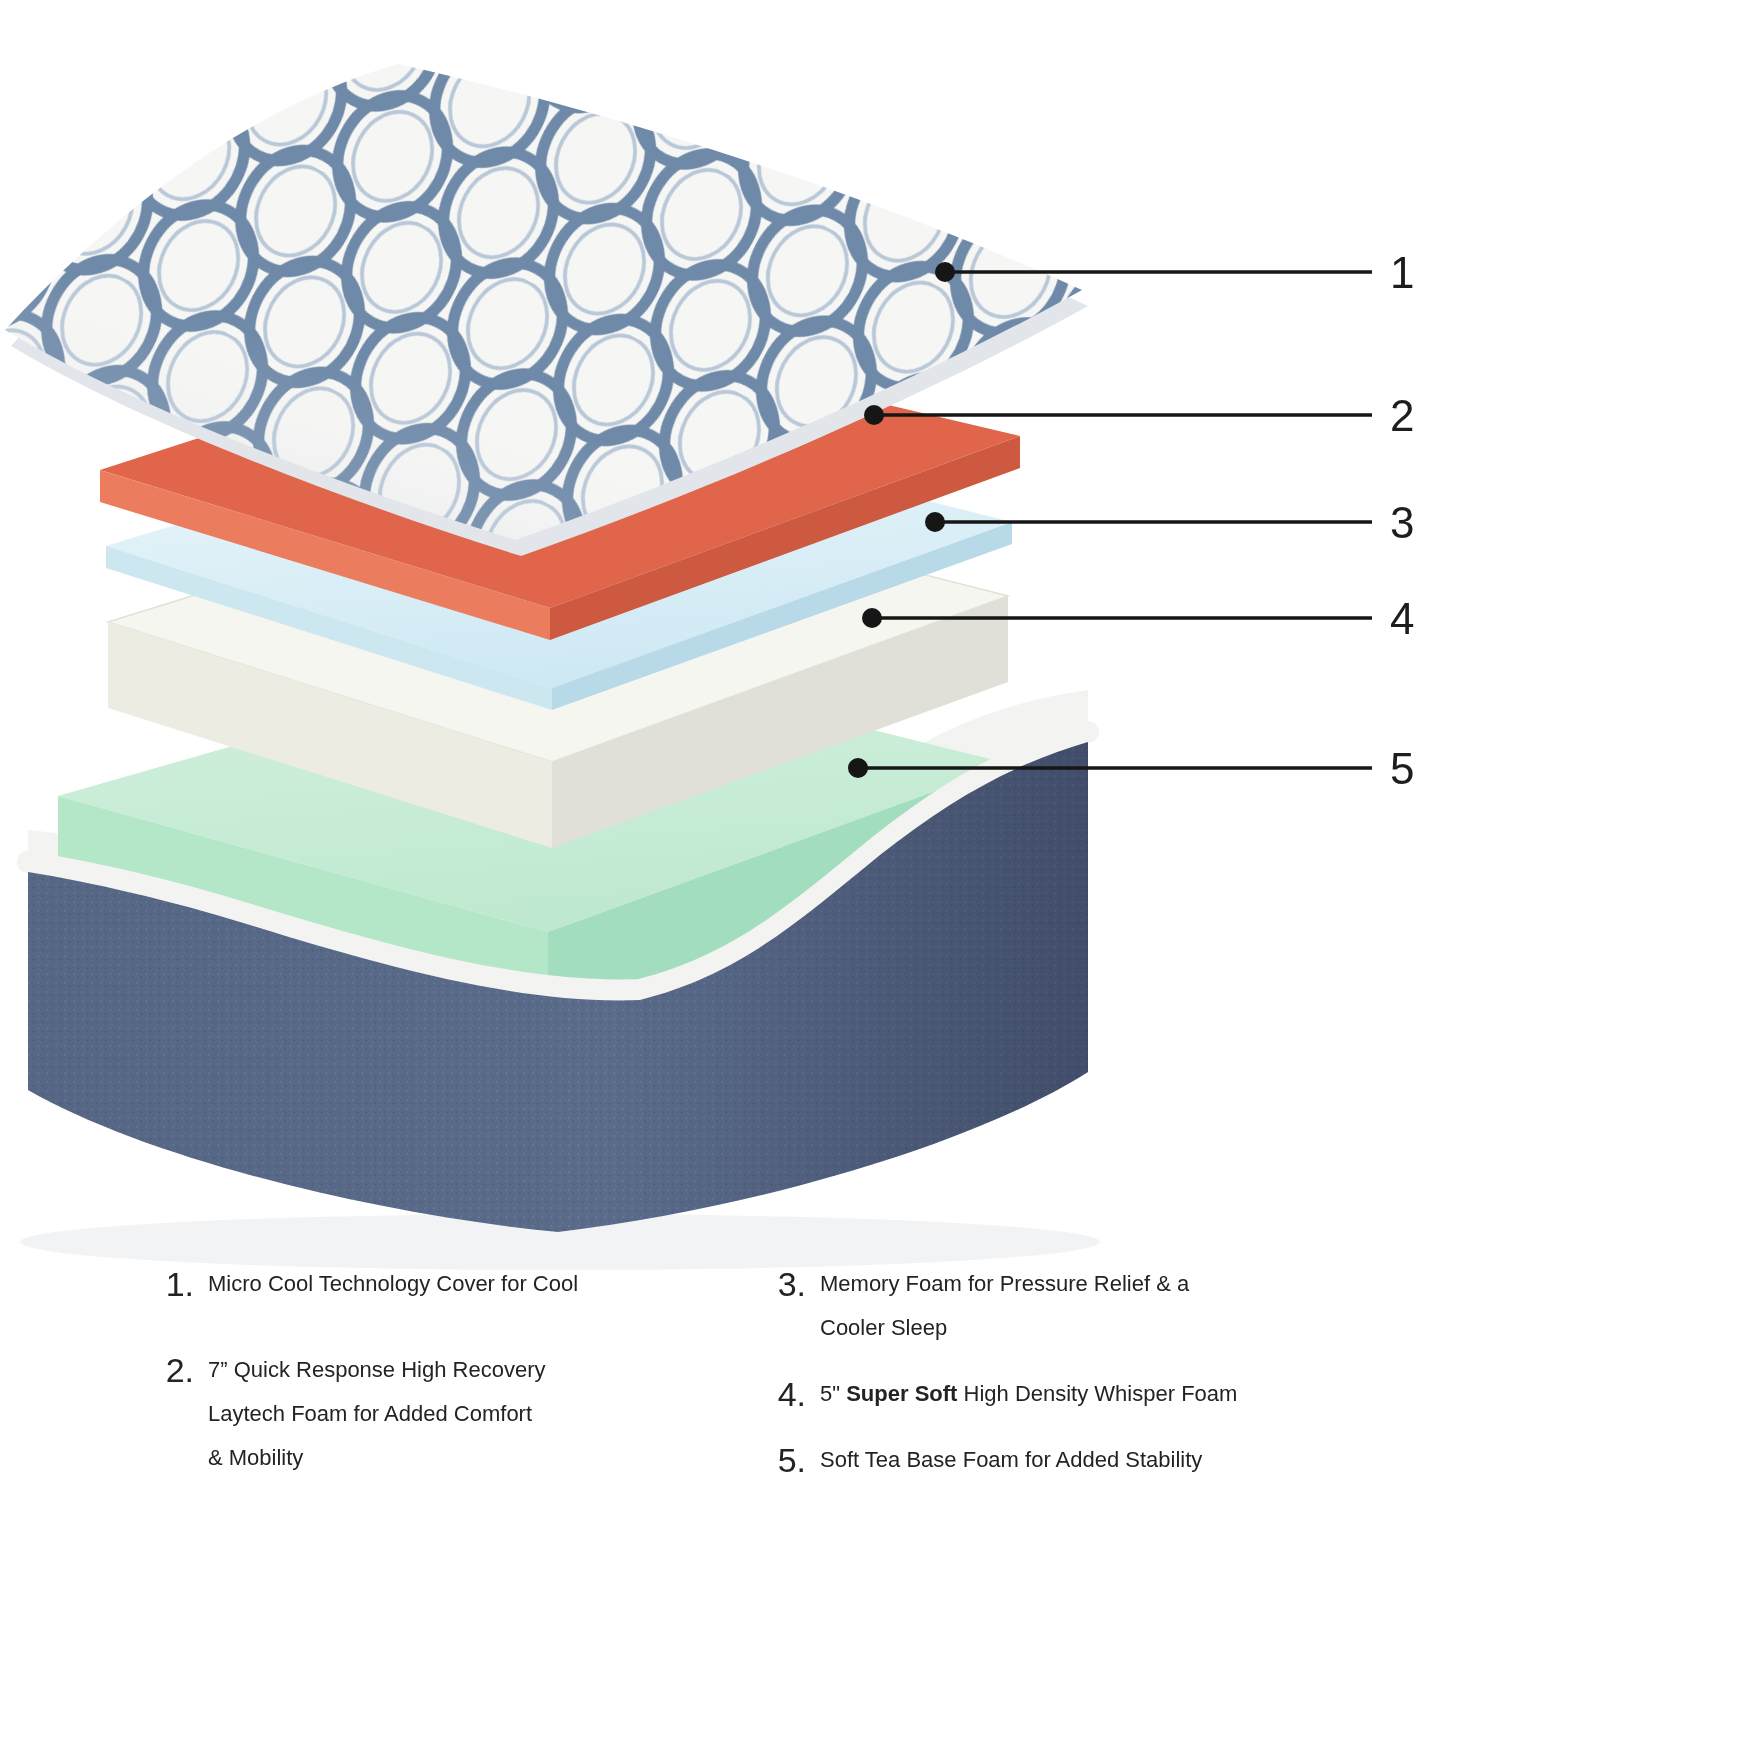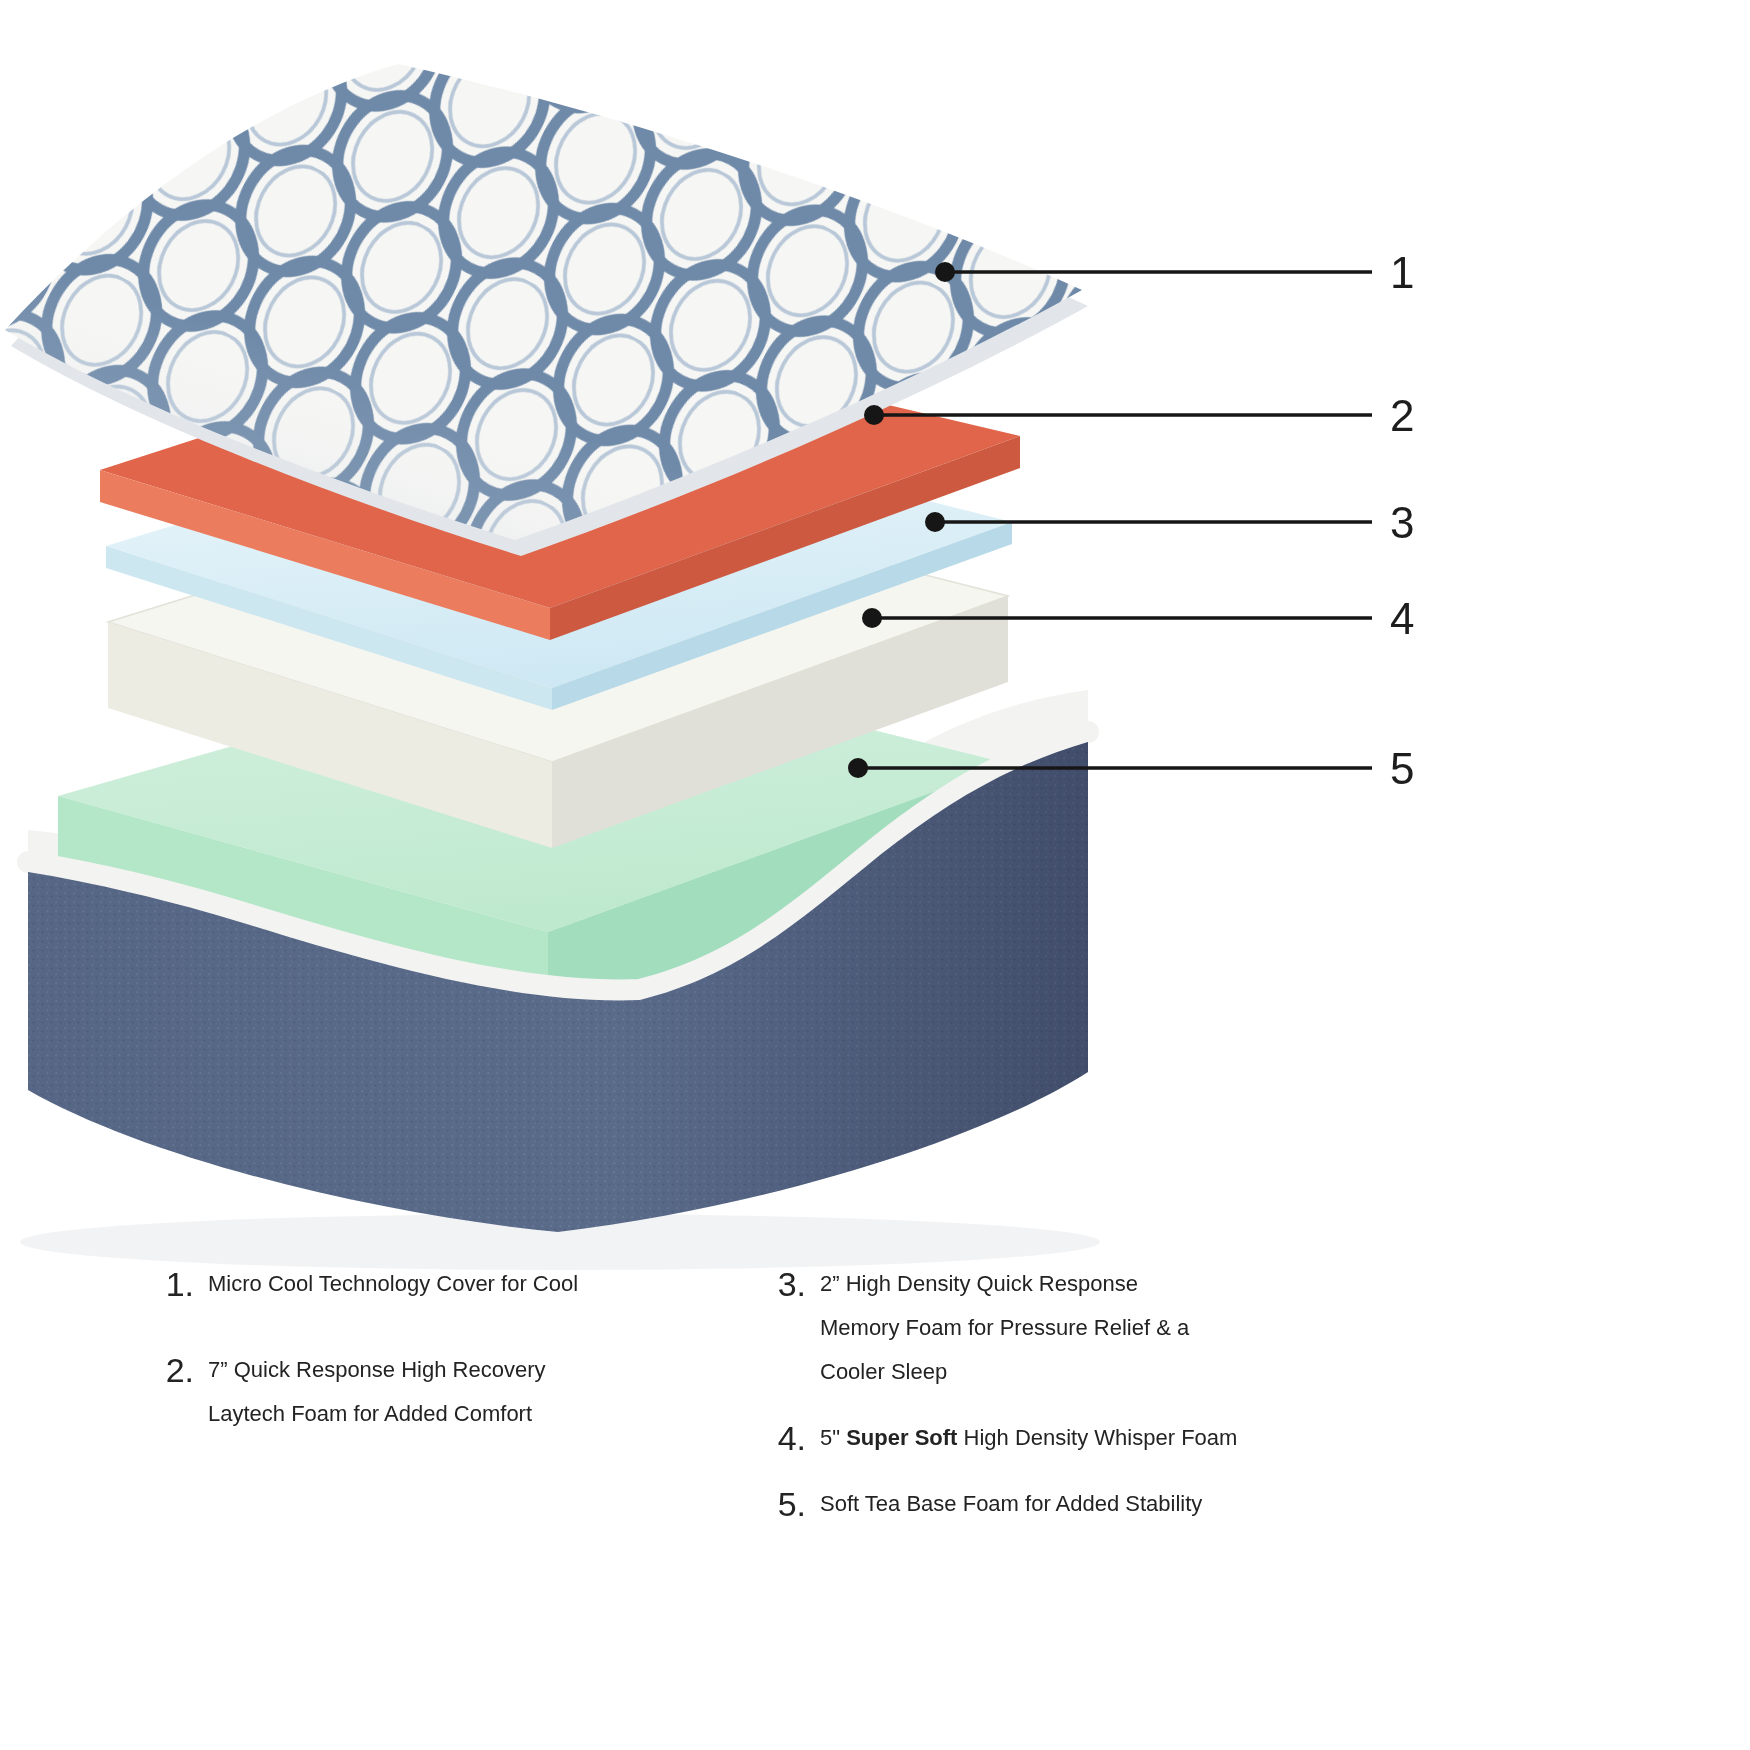--- a/index.html
+++ b/index.html
@@ -148,28 +148,28 @@
         <div class="num">1.</div>
         <div class="txt">
           <div class="ln">Micro Cool Technology Cover for Cool</div>
         </div>
       </div>
       <div class="item">
         <div class="num">2.</div>
         <div class="txt">
           <div class="ln">7” Quick Response High Recovery</div>
           <div class="ln">Laytech Foam for Added Comfort</div>
+          <div class="ln">&amp; Mobility</div>
         </div>
       </div>
     </div>
     <div class="col col-right">
       <div class="item">
         <div class="num">3.</div>
         <div class="txt">
-          <div class="ln">2” High Density Quick Response</div>
           <div class="ln">Memory Foam for Pressure Relief &amp; a</div>
           <div class="ln">Cooler Sleep</div>
         </div>
       </div>
       <div class="item">
         <div class="num">4.</div>
         <div class="txt">
           <div class="ln"><span>5" </span><b>Super Soft</b><span> High Density Whisper Foam</span></div>
         </div>
       </div>

